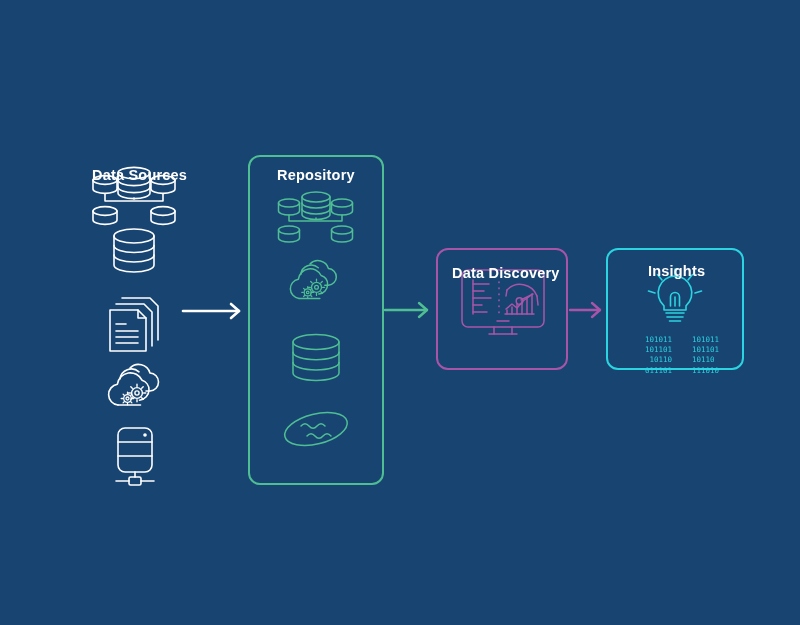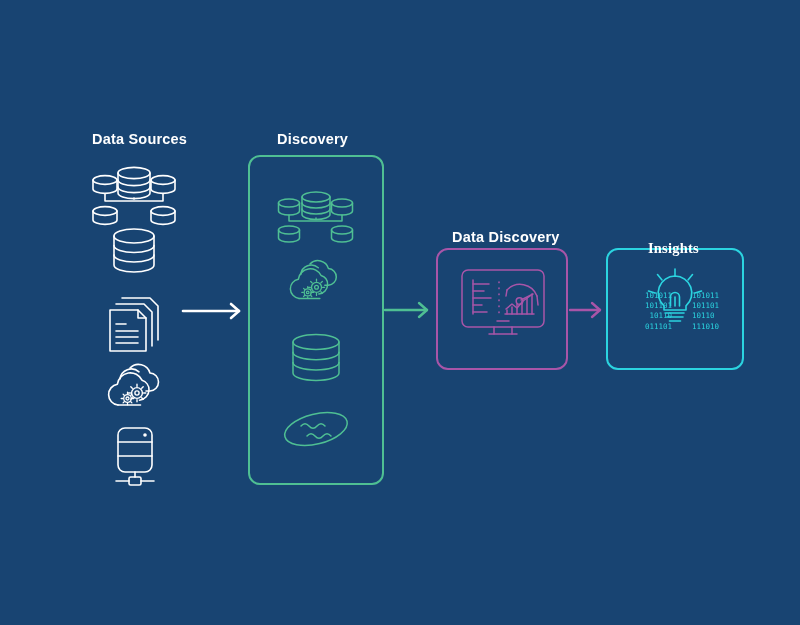--- a/index.html
+++ b/index.html
@@ -22,32 +22,34 @@
     height: 625px;
   }
   .stage-label {
     position: absolute;
     color: #ffffff;
     font-weight: bold;
     font-size: 14.5px;
     letter-spacing: 0.2px;
     white-space: nowrap;
     font-family: "Liberation Sans", sans-serif;
+    margin-top: 36px;
   }
   #label-data-sources  { left: 92px;  top: 131px; }
   #label-repository    { left: 277px; top: 131px; }
   #label-data-discovery{ left: 452px; top: 229px; }
-  #label-insights      { left: 648px; top: 240px; font-family: Liberation Serif, serif; }
+  #label-insights      { left: 648px; top: 227px; }
   .binary-col {
     position: absolute;
     color: #2BD4E0;
     font-family: "DejaVu Sans Mono", monospace;
     font-size: 7.5px;
     line-height: 10.2px;
     white-space: pre;
+    margin-top: 44px;
   }
   #binary-left  { left: 628px; top: 291px; text-align: right;  width: 44px; }
   #binary-right { left: 692px; top: 291px; text-align: left;   width: 46px; }
 </style>
 </head>
 <body>
 
 <svg id="canvas" viewBox="0 0 800 625">
   <rect x="0" y="0" width="800" height="625" fill="#184472"></rect>
 
@@ -254,21 +256,21 @@
     <path d="M20 24 v9"></path>
 
     <path d="M11 40 h18"></path>
     <path d="M12 44 h16"></path>
     <path d="M14.5 48 h11"></path>
   </g>
 </svg>
 
 <div class="stage-label" id="label-data-sources">Data Sources</div>
 
-<div class="stage-label" id="label-repository">Discovery</div>
+<div class="stage-label" id="label-repository">Repository</div>
 
 <div class="stage-label" id="label-data-discovery">Data Discovery</div>
 
 <div class="stage-label" id="label-insights">Insights</div>
 
 <div class="binary-col" id="binary-left">101011
 101101
 10110
 011101</div>
 

